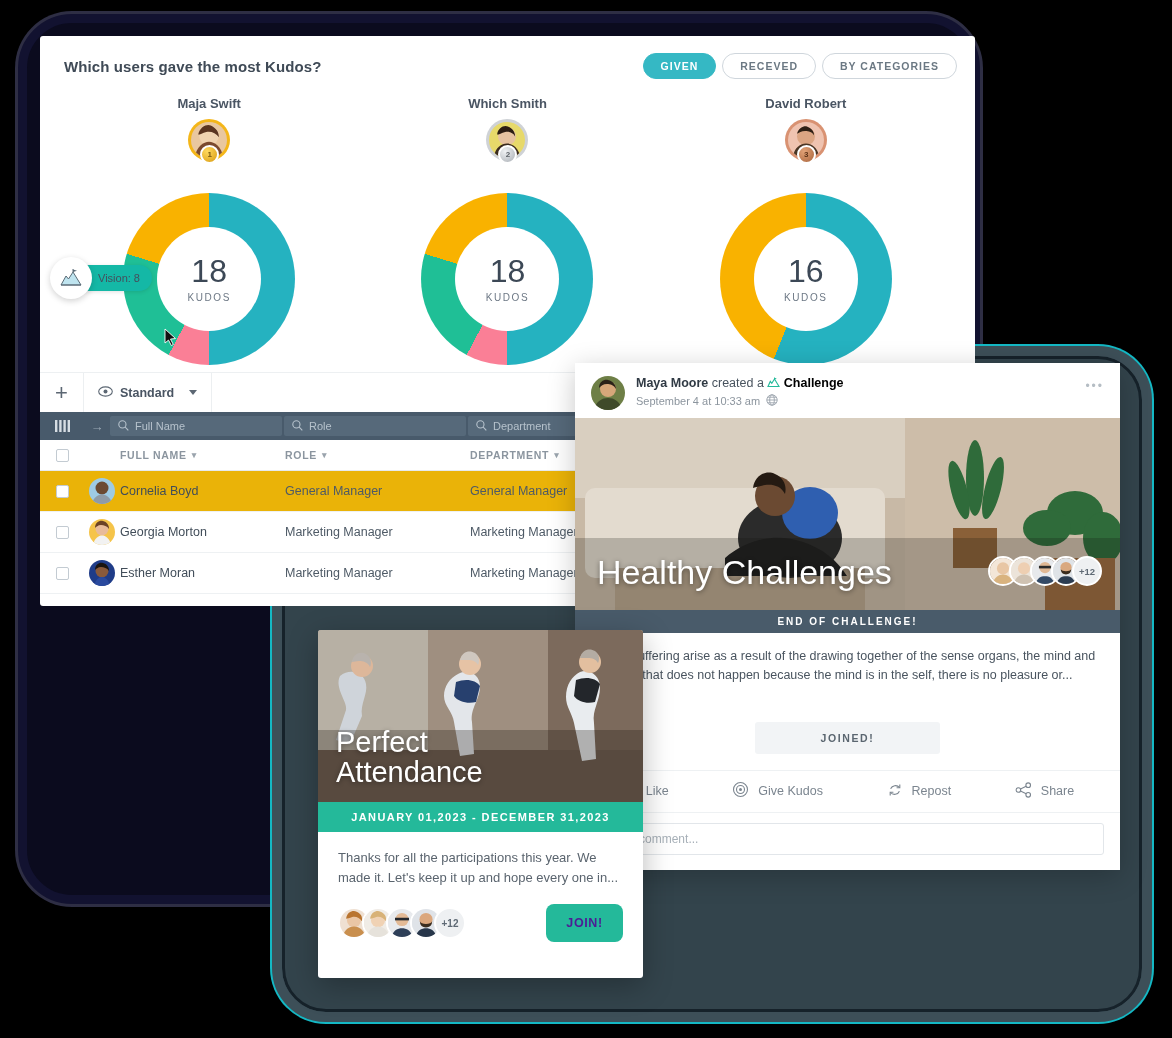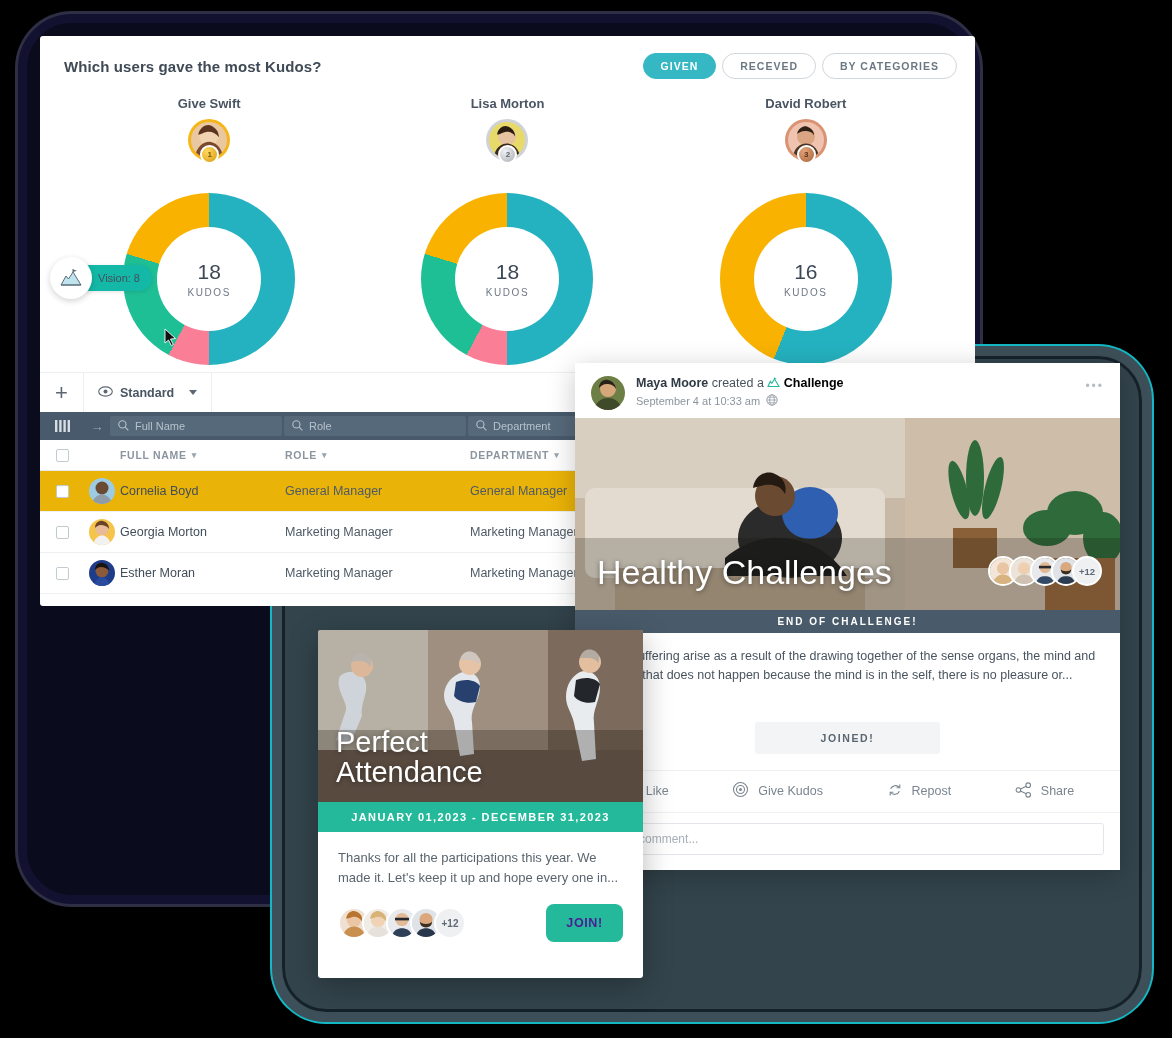--- a/index.html
+++ b/index.html
@@ -95,21 +95,21 @@
   .medal.bronze { background: radial-gradient(circle at 35% 30%, #e2a277, #a9653d); color:#5c3318; }
 
   .donut-box { position: relative; width: 172px; height: 172px; margin-top: 14px; }
   .donut { width: 172px; height: 172px; border-radius: 50%; }
   .donut-hole {
     position: absolute; left: 34px; top: 34px;
     width: 104px; height: 104px;
     background: #fff; border-radius: 50%;
     display: flex; flex-direction: column; align-items: center; justify-content: center;
   }
-  .donut-num { font-size: 21px; color: #3c4856; font-weight: 400; line-height: 1; }
+  .donut-num { font-size: 32px; color: #3c4856; font-weight: 400; line-height: 1; }
   .donut-lbl { font-size: 10px; color: #6d7885; letter-spacing: 1.6px; margin-top: 5px; }
 
   
   .tooltip {
     position: absolute; left: 10px; top: 221px;
     display: flex; align-items: center; z-index: 9;
   }
   .tt-bubble {
     margin-left: -16px;
     height: 26px; padding: 0 12px 0 22px;
@@ -302,21 +302,21 @@
       <div class="seg-group">
         <div class="seg active">GIVEN</div>
         <div class="seg">RECEVED</div>
         <div class="seg">BY CATEGORIES</div>
       </div>
     </div>
 
     <div class="kudos-row">
 
       <div class="kudos-col">
-        <div class="k-name">Give Swift</div>
+        <div class="k-name">Maja Swift</div>
         <div class="ava-wrap">
           <div class="ava-ring gold">
             <div class="ava-img">
               <svg class="ph" viewBox="0 0 40 40" preserveAspectRatio="none">
                   <rect width="40" height="40" fill="#e9c79f"></rect>
                   <circle cx="20" cy="15" r="11" fill="#f0d3b0"></circle>
                   <path d="M4 40c2-13 10-18 16-18s14 5 16 18z" fill="#7b4a2e"></path>
                   <path d="M8 14c2-9 10-12 14-10 6 3 9 7 9 13-3-5-9-7-14-6-4 1-7 3-9 3z" fill="#5b3520"></path>
                 </svg>
             </div>
@@ -326,21 +326,21 @@
         <div class="donut-box">
           <div class="donut" style="background: conic-gradient(#25b2c0 0deg 180deg, #fa7f96 180deg 208deg, #1fbf96 208deg 287deg, #f9b200 287deg 360deg);"></div>
           <div class="donut-hole">
             <div class="donut-num">18</div>
             <div class="donut-lbl">KUDOS</div>
           </div>
         </div>
       </div>
 
       <div class="kudos-col">
-        <div class="k-name">Lisa Morton</div>
+        <div class="k-name">Which Smith</div>
         <div class="ava-wrap">
           <div class="ava-ring silver">
             <div class="ava-img">
               <svg class="ph" viewBox="0 0 40 40" preserveAspectRatio="none">
                   <rect width="40" height="40" fill="#e7d96a"></rect>
                   <circle cx="20" cy="16" r="10" fill="#e6c2a0"></circle>
                   <path d="M5 40c2-12 9-16 15-16s13 4 15 16z" fill="#3a2a1e"></path>
                   <path d="M9 14c1-8 8-11 12-9 5 2 8 6 8 11-2-4-7-6-11-5-4 1-7 3-9 3z" fill="#2b1c12"></path>
                 </svg>
             </div>

